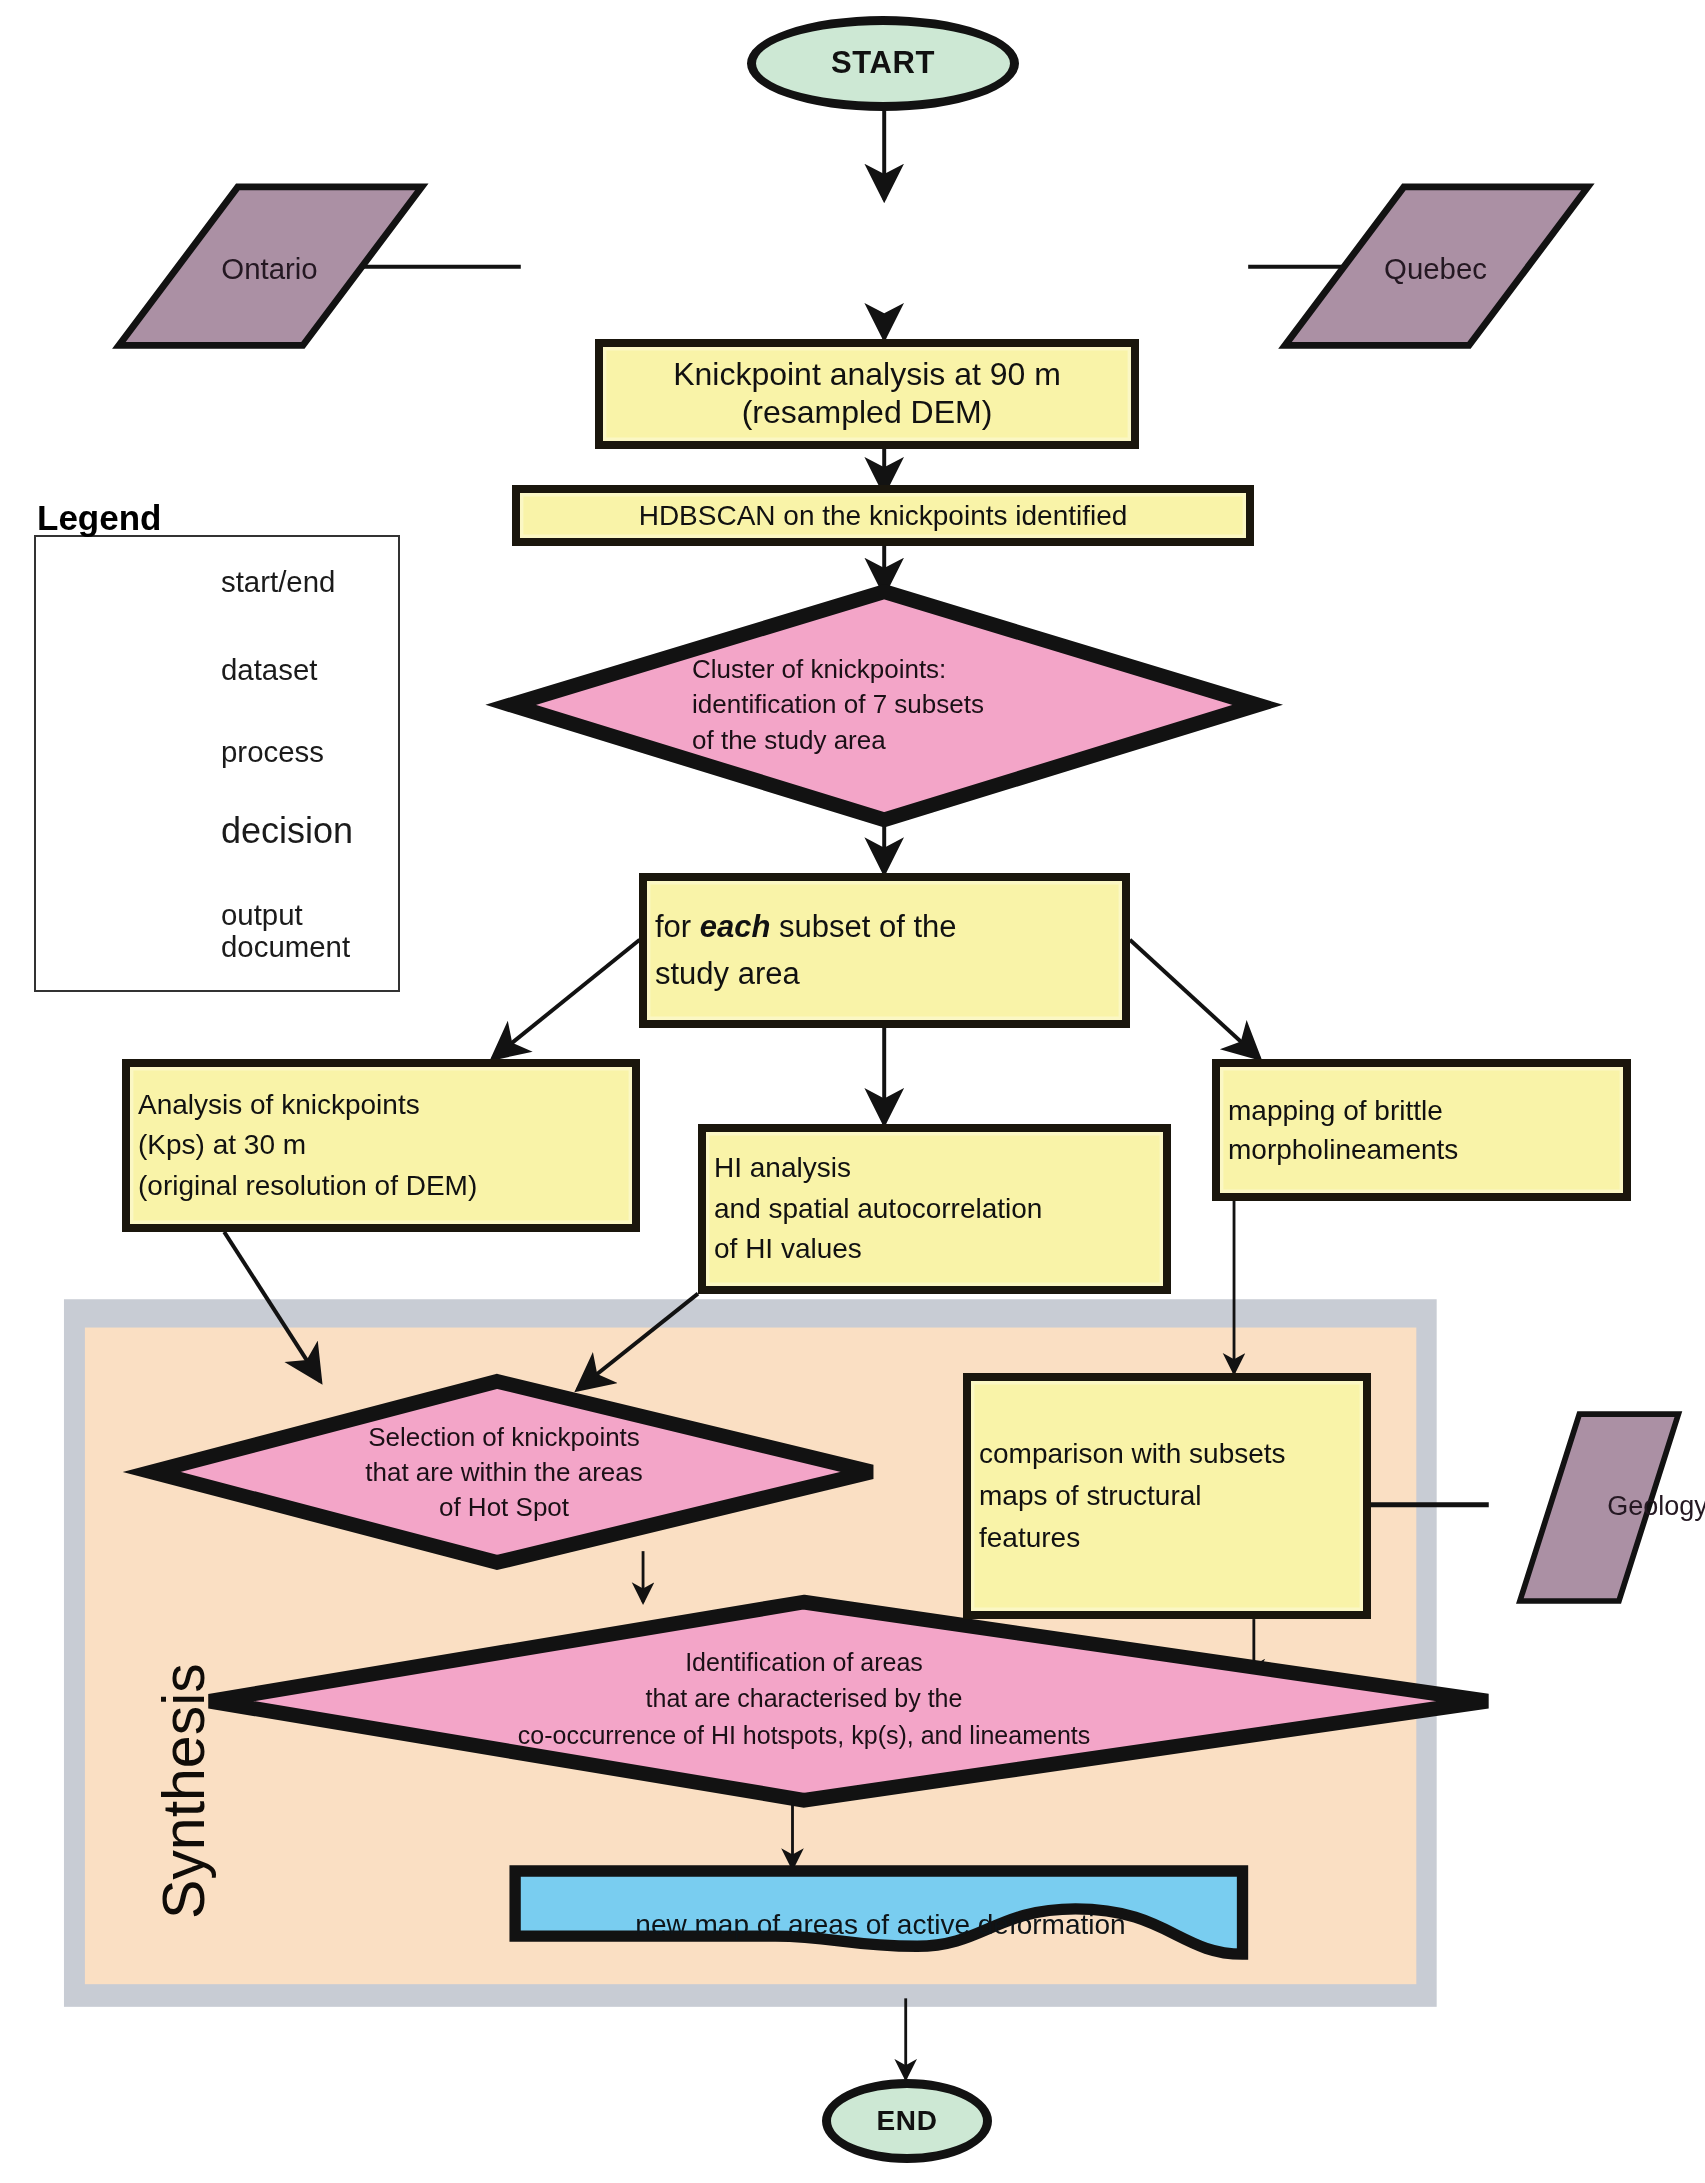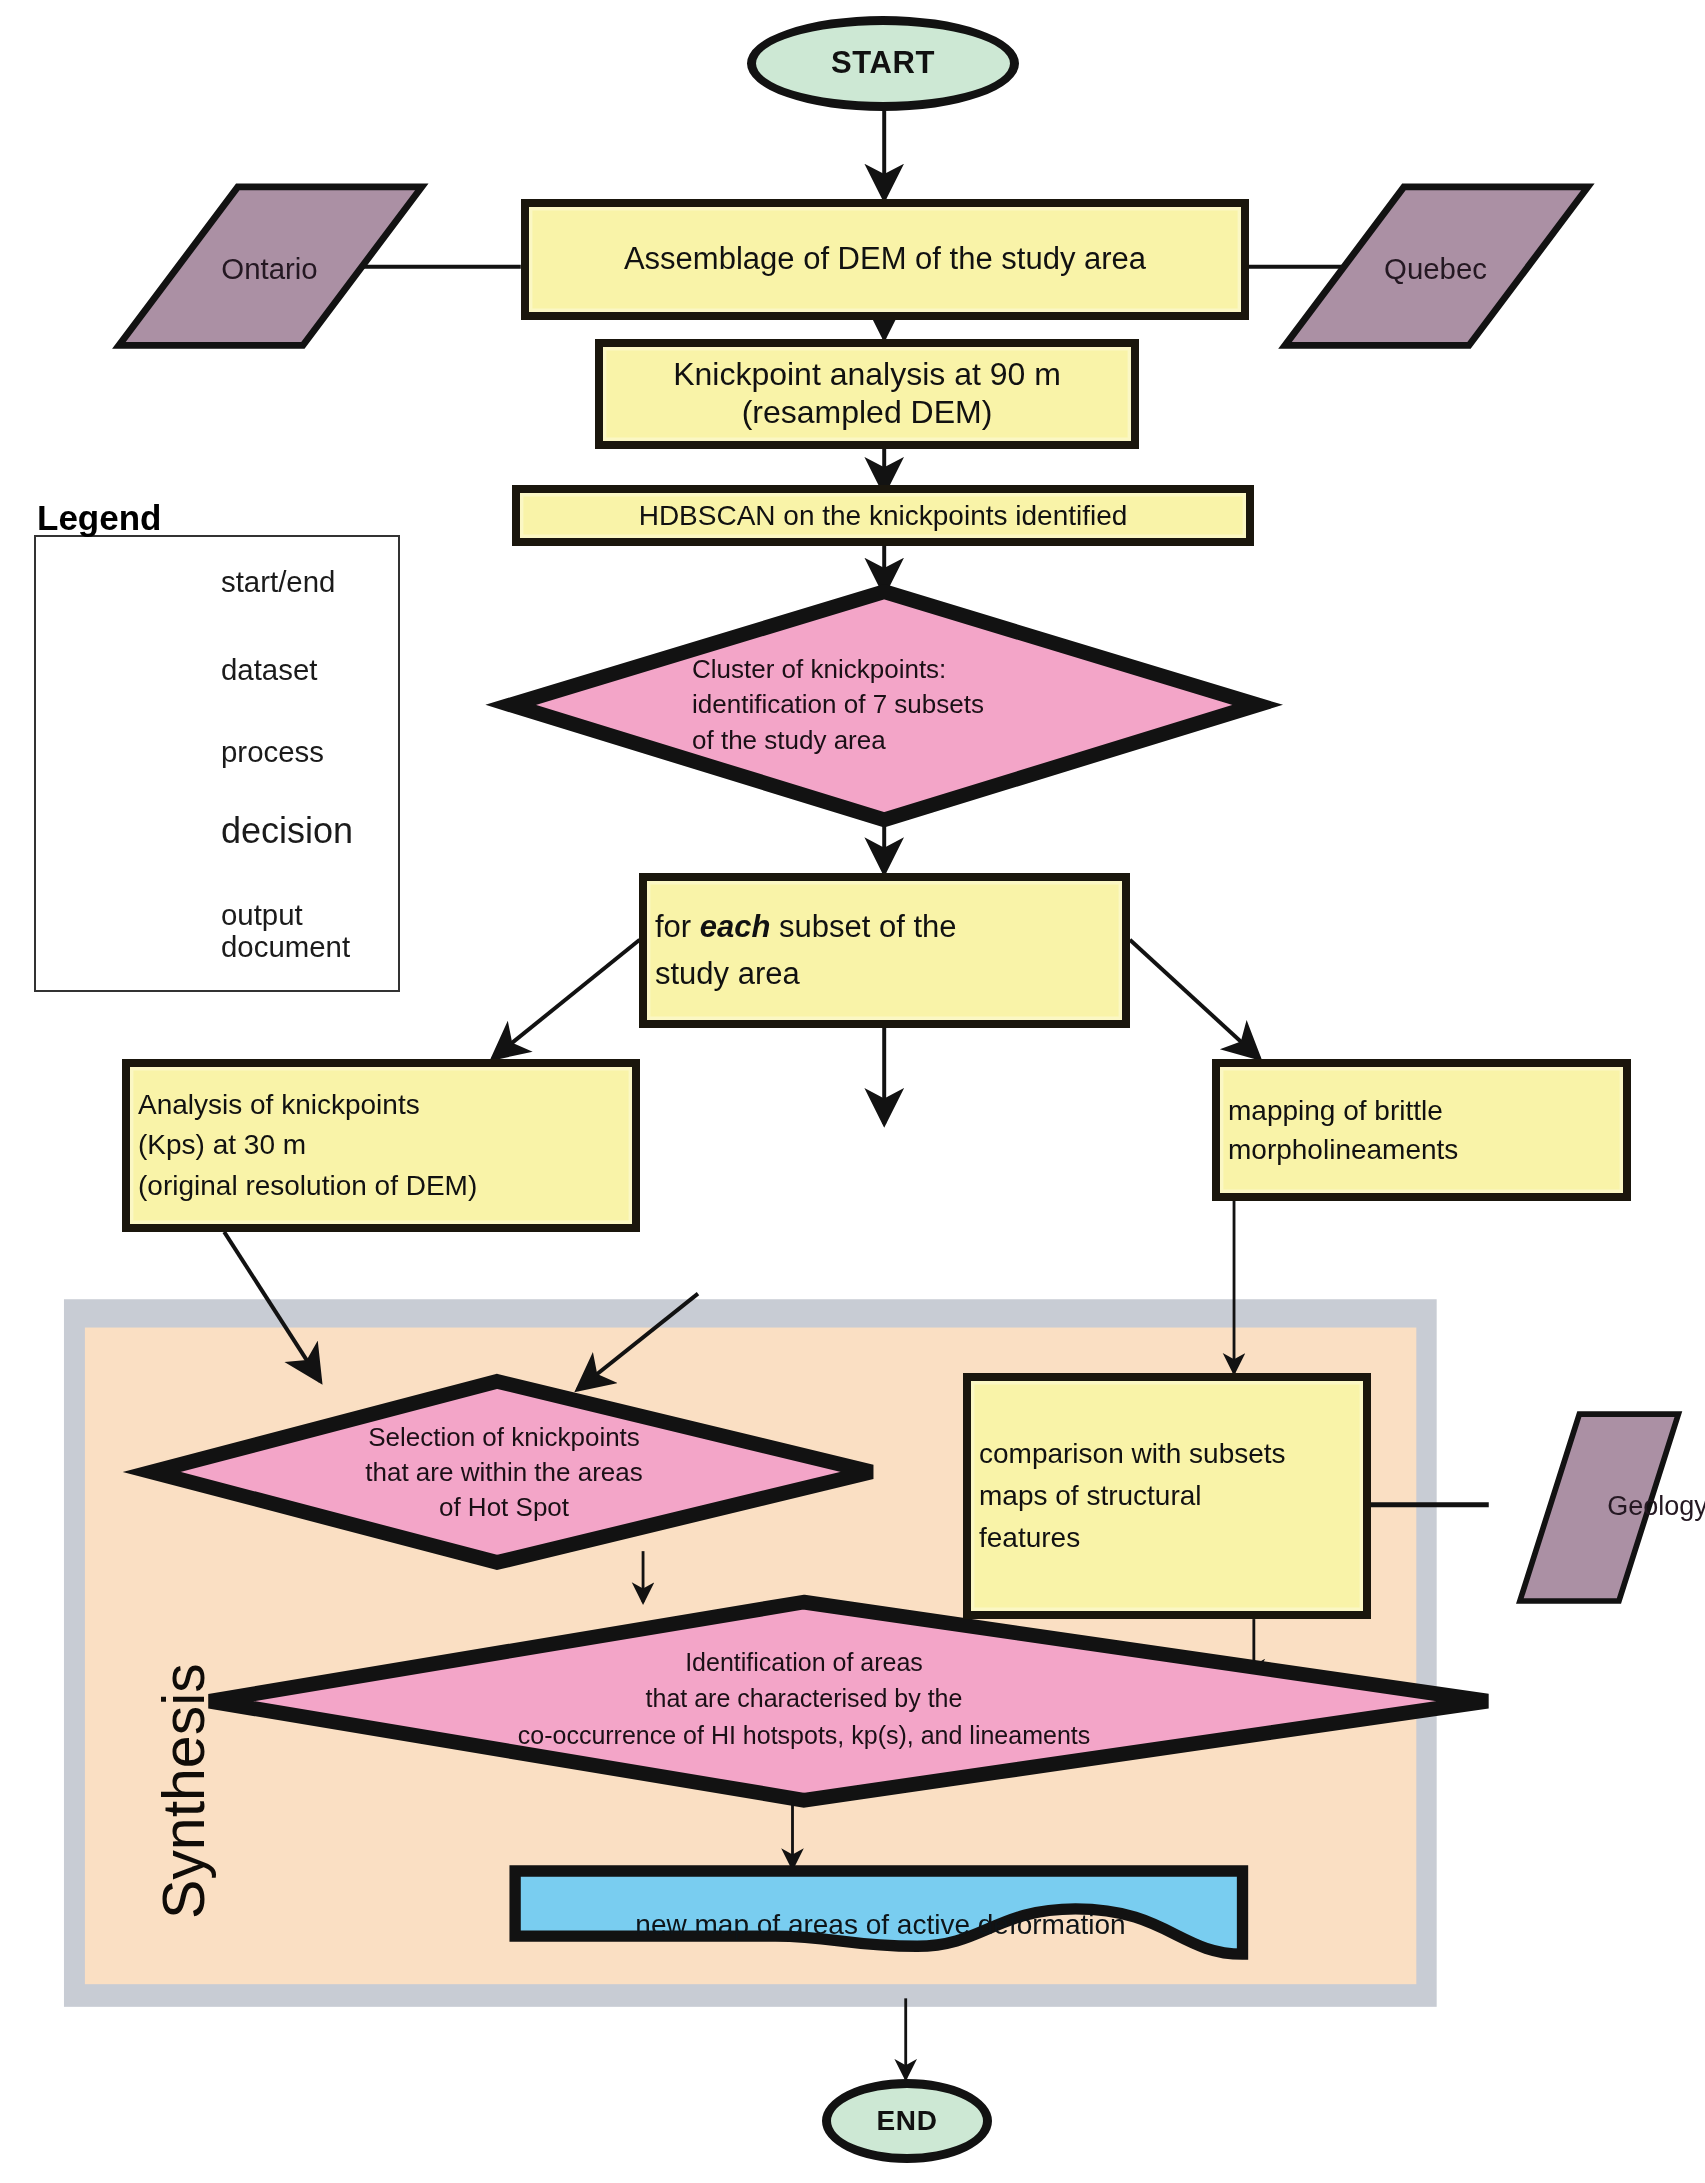--- a/index.html
+++ b/index.html
@@ -119,23 +119,20 @@
     <span>START</span>
   </div>
 
   <div class="dataset-label" style="left:142px;top:238px;width:255px;height:62px;font-size:29.4px;">
     <span>Ontario</span>
   </div>
   <div class="dataset-label" style="left:1308px;top:238px;width:255px;height:62px;font-size:29.4px;">
     <span>Quebec</span>
   </div>
 
-  <div class="node process" style="left:521px;top:199px;width:728px;height:121px;font-size:31px;">
-    <span class="txt">Assemblage of DEM of the study area</span>
-  </div>
 
   <div class="node process" style="left:595px;top:339px;width:544px;height:110px;font-size:32px;">
     <div class="txt">
       <div>Knickpoint analysis at 90 m</div>
       <div>(resampled DEM)</div>
     </div>
   </div>
 
   <div class="node process" style="left:512px;top:485px;width:742px;height:61px;font-size:28px;">
     <span class="txt">HDBSCAN on the knickpoints identified</span>
@@ -157,20 +154,27 @@
   </div>
 
   <div class="node process txt-left" style="left:122px;top:1059px;width:518px;height:173px;font-size:28px;">
     <div class="txt" style="line-height:1.45;">
       <div>Analysis of knickpoints</div>
       <div>(Kps) at 30 m</div>
       <div>(original resolution of DEM)</div>
     </div>
   </div>
 
+  <div class="node process txt-left" style="left:698px;top:1124px;width:473px;height:170px;font-size:28px;">
+    <div class="txt" style="line-height:1.45;">
+      <div>HI analysis</div>
+      <div>and spatial autocorrelation</div>
+      <div>of HI values</div>
+    </div>
+  </div>
 
   <div class="node process txt-left" style="left:1212px;top:1059px;width:419px;height:142px;font-size:28px;">
     <div class="txt" style="line-height:1.4;">
       <div>mapping of brittle</div>
       <div>morpholineaments</div>
     </div>
   </div>
 
   <div id="synthesis-title" style="left:150px;top:1919px;font-size:59px;">
     <span>Synthesis</span>

